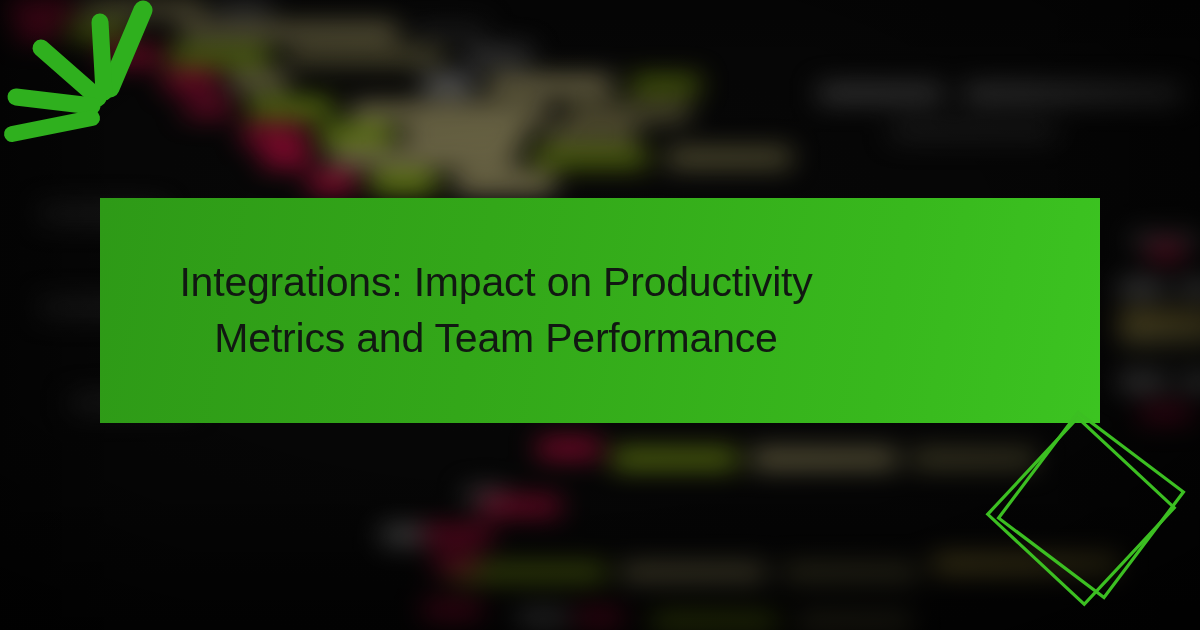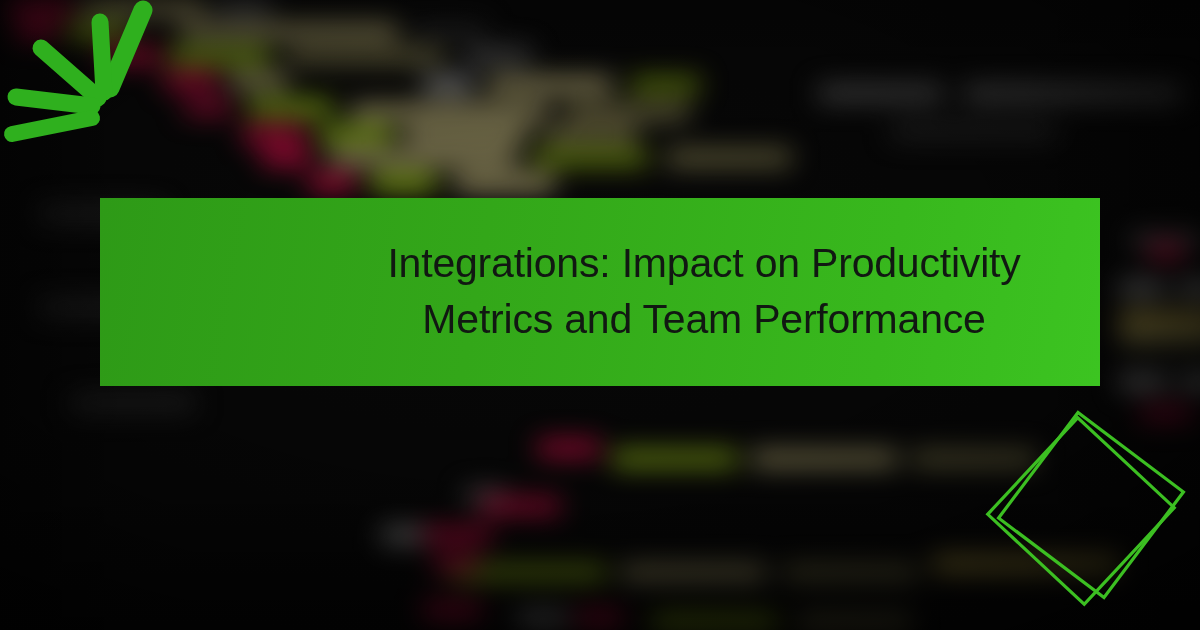--- a/index.html
+++ b/index.html
@@ -57,25 +57,25 @@
       linear-gradient(to right, rgba(0,0,0,.55) 0%, rgba(0,0,0,0) 14%, rgba(0,0,0,0) 82%, rgba(0,0,0,.42) 100%);
     pointer-events: none;
   }
 
   
   #title-banner {
     position: absolute;
     left: 100px;
     top: 198px;
     width: 1000px;
-    height: 188px;
+    height: 225px;
     background: linear-gradient(100deg, #2e9a17 0%, #33a719 38%, #38b81d 78%, #3cc421 100%);
     display: flex;
     align-items: center;
-    justify-content: flex-end;
+    justify-content: flex-start;
     box-sizing: border-box;
     padding: 0 46px;
   }
   #title-text {
     color: #111812;
     font-size: 41px;
     line-height: 1.36;
     font-weight: 400;
     text-align: center;
     letter-spacing: -0.2px;

